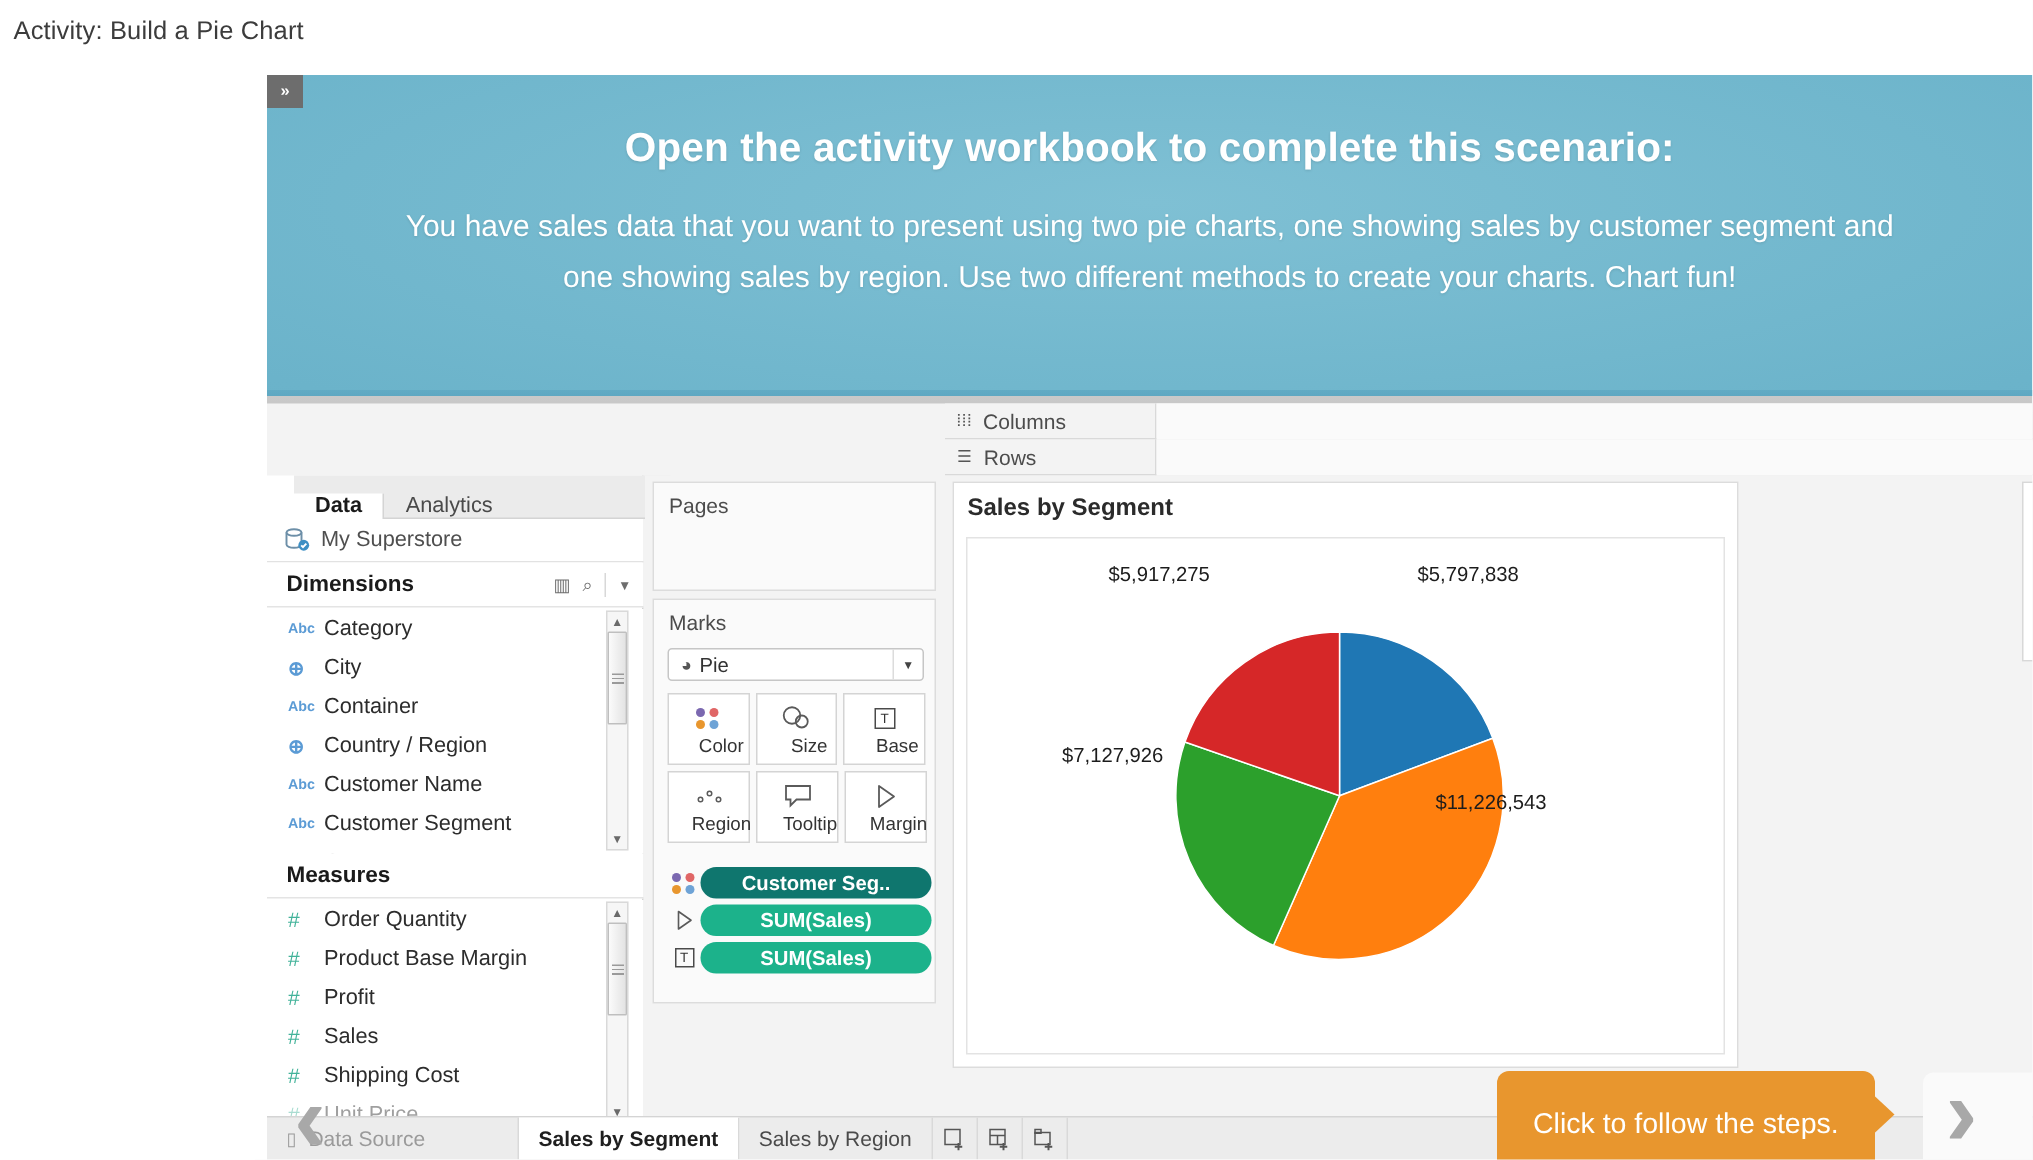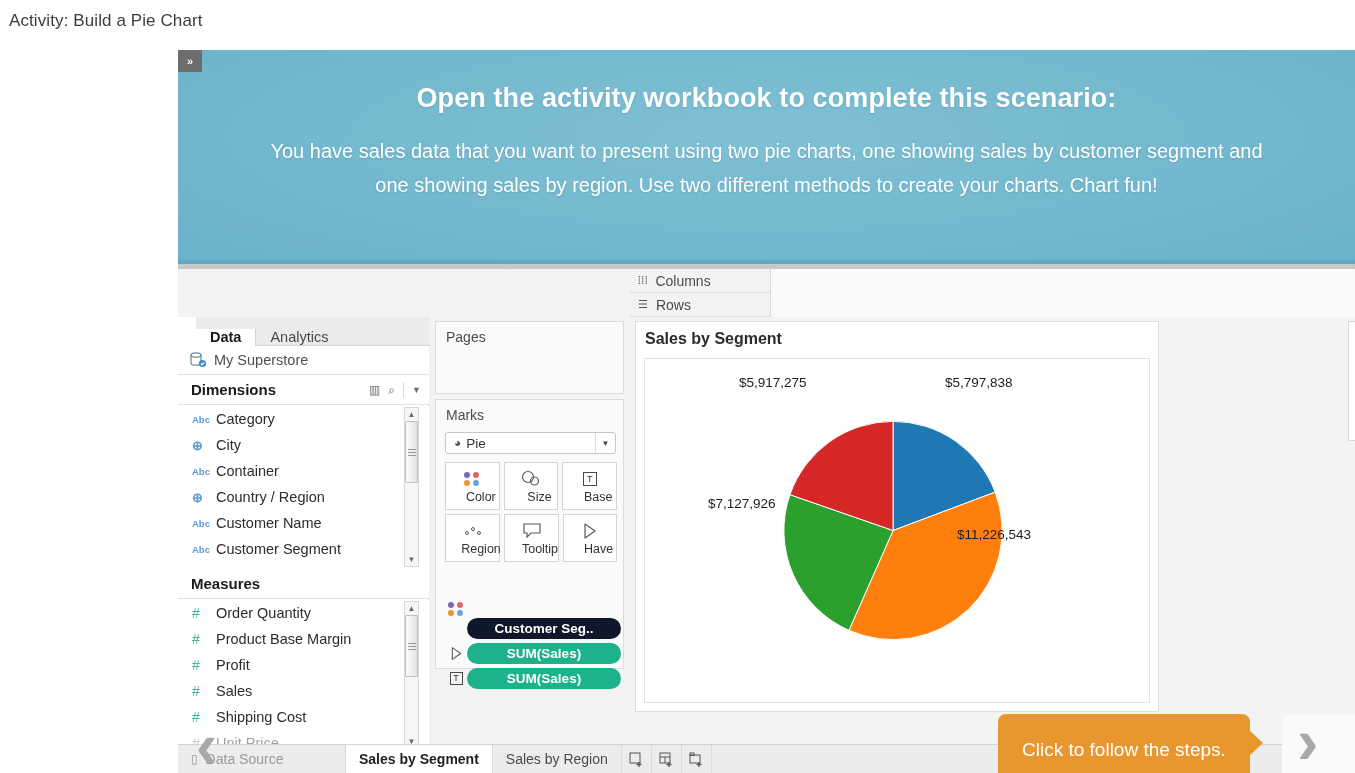--- a/index.html
+++ b/index.html
@@ -171,21 +171,21 @@
   .tbox { width:14px;height:14px;border:1px solid #4a4a4a;font-size:9px;line-height:12px;text-align:center;color:#333; }
 
   .pills { position: absolute; left: 9px; top: 178px; width: 176px; }
   .pill-row { display: flex; align-items: center; margin-bottom: 4px; }
   .pill-ico { width: 22px; display: flex; align-items: center; justify-content: center; }
   .pill {
     flex: 1; height: 21px; border-radius: 11px; color: #fff;
     font-size: 13.5px; font-weight: bold; display: flex; align-items: center;
     justify-content: center; cursor: pointer; white-space: nowrap;
   }
-  .pill.blue { background: #0f172a; margin-top: 40px; }
+  .pill.blue { background: #0f766e; }
   .pill.green { background: #1cb28b; }
 
   
   .shelves { position: absolute; left: 452px; top: 0; right: 0; height: 48px; }
   .shelf {
     display: flex; align-items: center; height: 24px;
     border-bottom: 1px solid #d9d9d9; background: #f3f3f3;
   }
   .shelf-label {
     width: 141px; height: 24px; display: flex; align-items: center;
@@ -464,21 +464,21 @@
                   </svg>
                 </span>
                 <span class="lb">Tooltip</span>
               </div>
               <div class="mbtn">
                 <span class="gl">
                   <svg width="18" height="18" viewBox="0 0 18 18">
                     <path d="M4 2 L14 9 L4 16 Z" fill="none" stroke="#5a5a5a" stroke-width="1.2" stroke-linejoin="round"></path>
                   </svg>
                 </span>
-                <span class="lb">Have</span>
+                <span class="lb">Margin</span>
               </div>
             </div>
           </div>
 
           <div class="pills">
             <div class="pill-row">
               <span class="pill-ico">
                 <span class="dots4">
                     <i style="background:#7b68b0"></i>
                     <i style="background:#e06666"></i>

